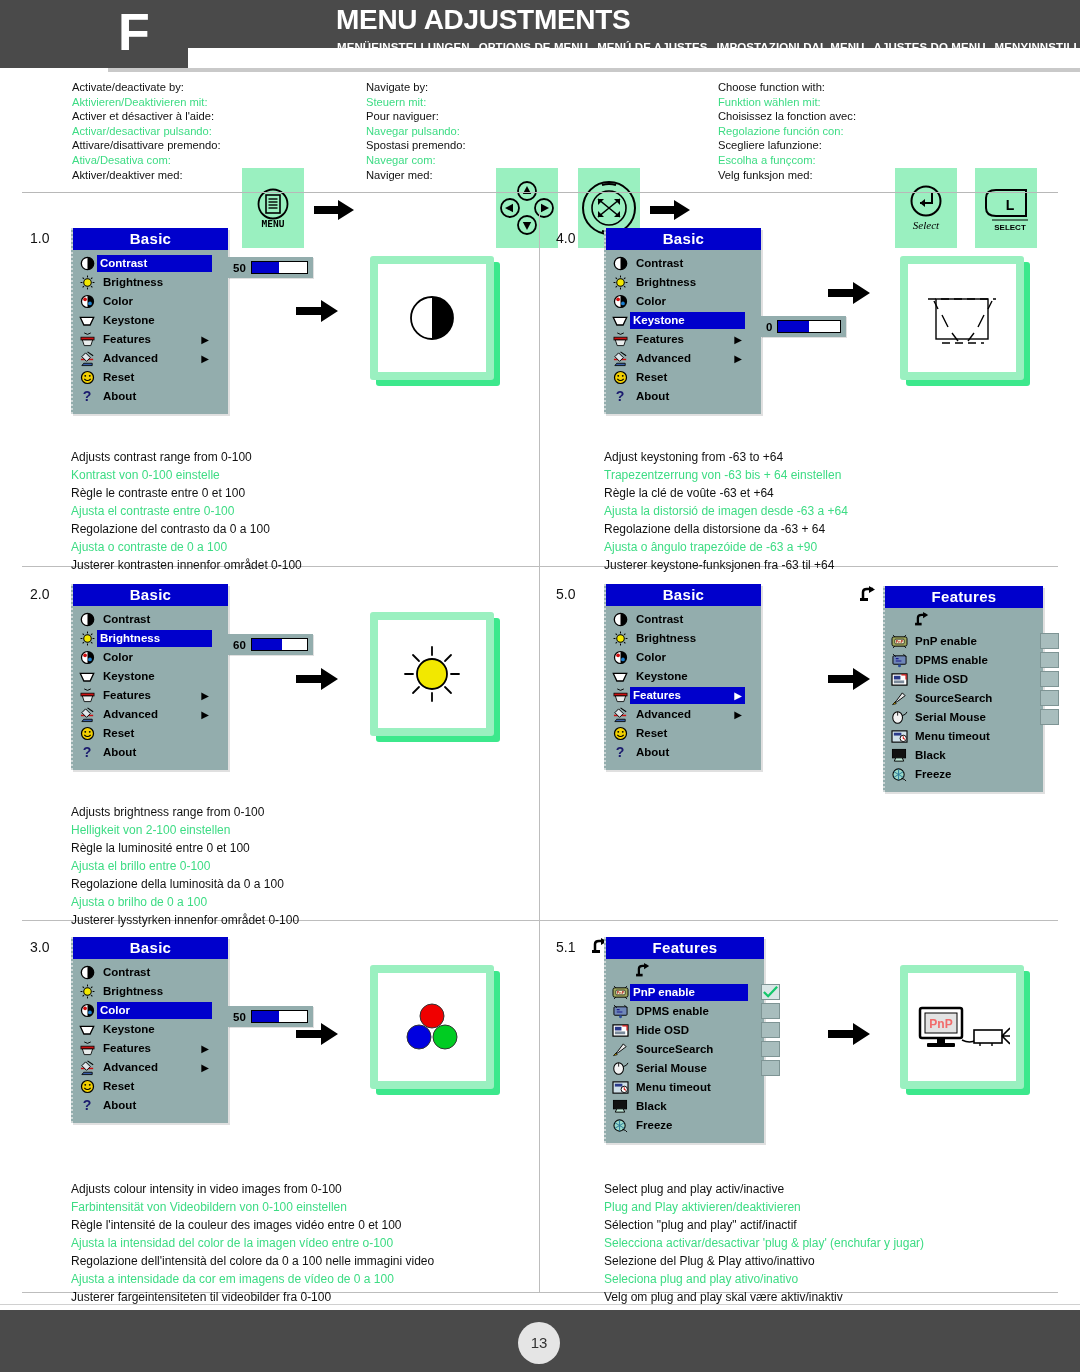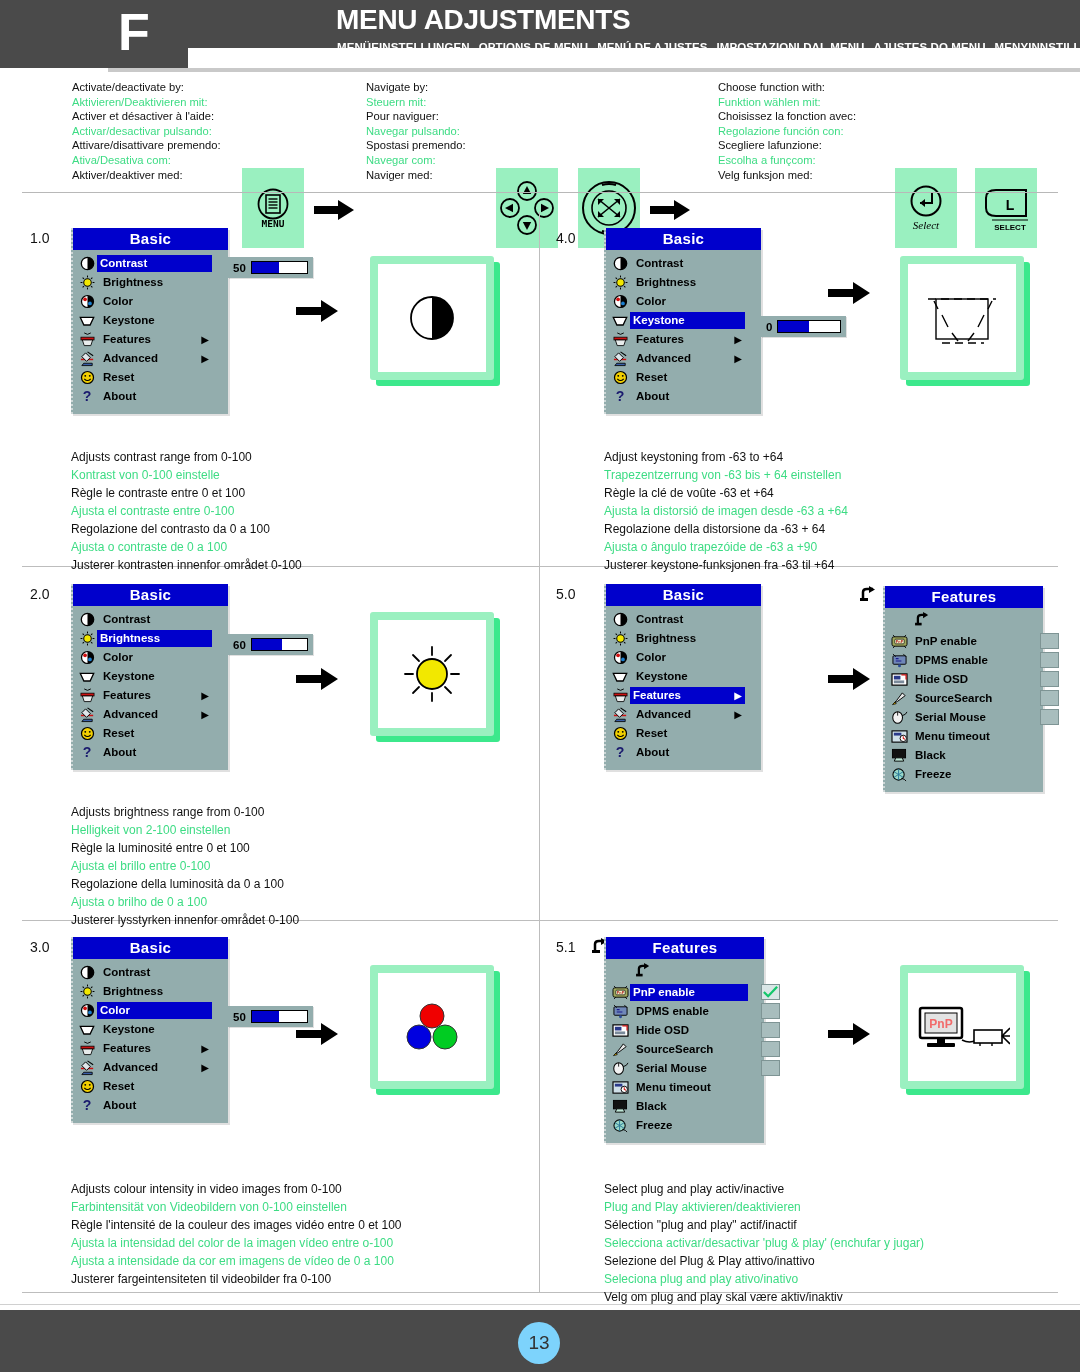--- a/index.html
+++ b/index.html
@@ -114,22 +114,22 @@
   .cap .g { color:#3ddc84; }
 
   
   .bigarrow { position:absolute; }
 
   
   .footer { position:absolute; left:0; top:1310px; width:1080px; height:62px; background:#4a4a4a; }
   .footer-rule { position:absolute; left:0; top:1304px; width:1080px; height:1px; background:#d0d0d0; }
   .pagebadge {
     position:absolute; left:518px; top:1322px; width:42px; height:42px;
-    background:#7dd3fc; border-radius:50%;
-    font-size:19px; color:#333; text-align:center; line-height:42px; font-weight:normal;
+    background:#e5e5e5; border-radius:50%;
+    font-size:15px; color:#333; text-align:center; line-height:42px; font-weight:normal;
   }
 </style>
 </head>
 <body>
 
 <div class="header">
   <div class="header-dark-left"></div>
   <div class="header-letterbox"></div>
   <div class="header-letter">F</div>
   <div class="header-main">
@@ -692,20 +692,21 @@
         <circle cx="18" cy="38" r="12" fill="#0000e0" stroke="#333" stroke-width="1"></circle>
         <circle cx="44" cy="38" r="12" fill="#00cc22" stroke="#333" stroke-width="1"></circle>
       </svg>
     </div>
   </div>
   <div class="cap" id="cap-3" style="left:71px; top:1180px;">
       <div class="">Adjusts colour intensity in video images from 0-100</div>
       <div class="g">Farbintensität von Videobildern von 0-100 einstellen</div>
       <div class="">Règle l'intensité de la couleur des images vidéo entre 0 et 100</div>
       <div class="g">Ajusta la intensidad del color de la imagen vídeo entre o-100</div>
+      <div class="">Regolazione dell'intensità del colore da 0 a 100 nelle immagini video</div>
       <div class="g">Ajusta a intensidade da cor em imagens de vídeo de 0 a 100</div>
       <div class="">Justerer fargeintensiteten til videobilder fra 0-100</div>
     </div>
 </div>
 
 <div class="step" style="left:0;top:0;">
   <div class="step-num" style="left:556px; top:230px;">4.0</div>
   <div class="osd" id="osd-4" style="left:604px; top:228px;">
       <div class="osd-title">Basic</div>
       <div class="osd-body">

